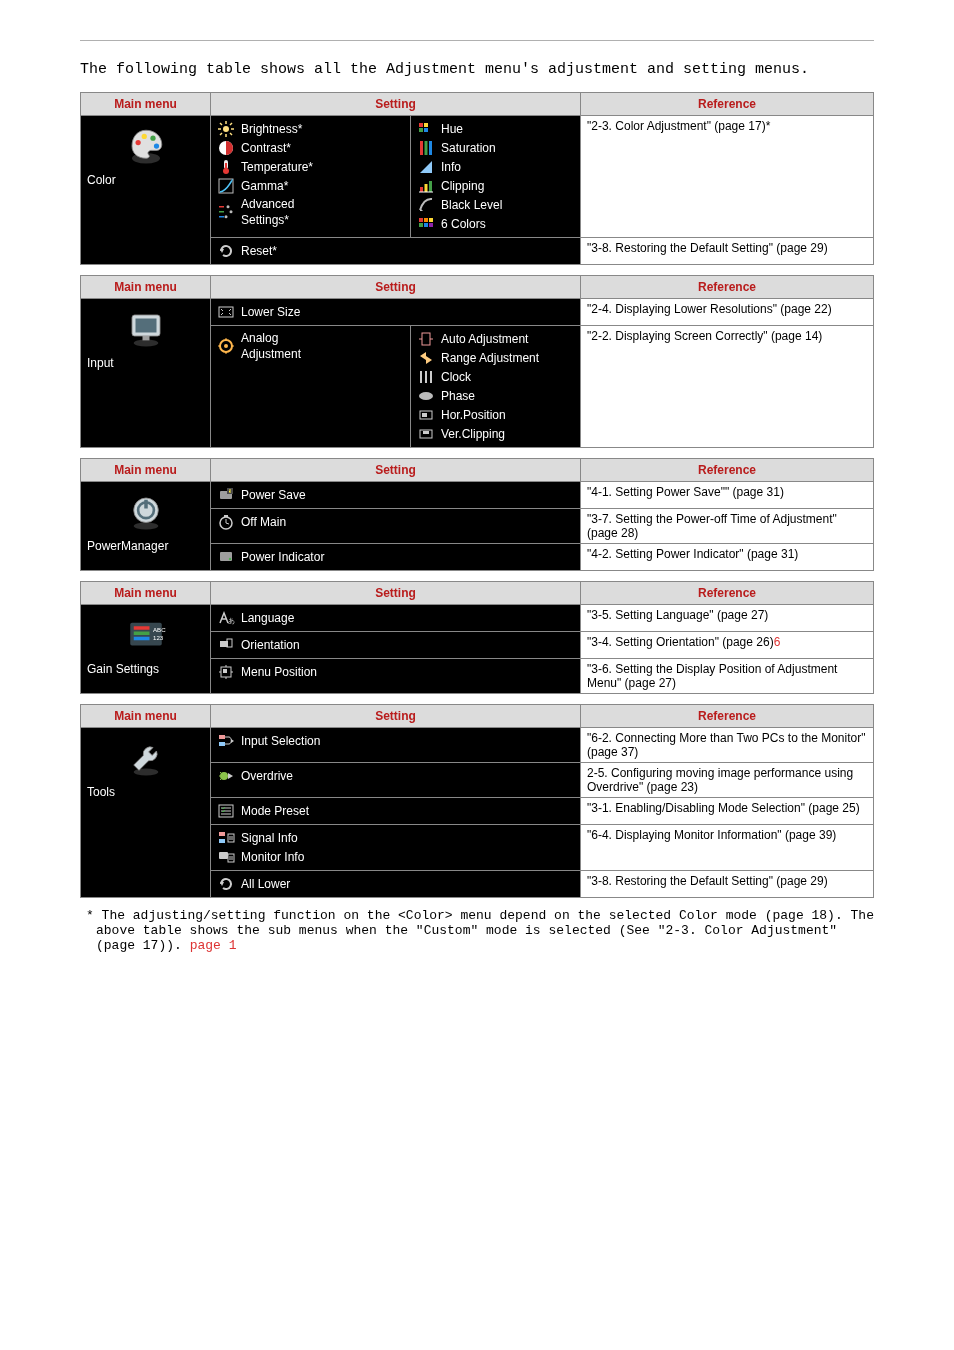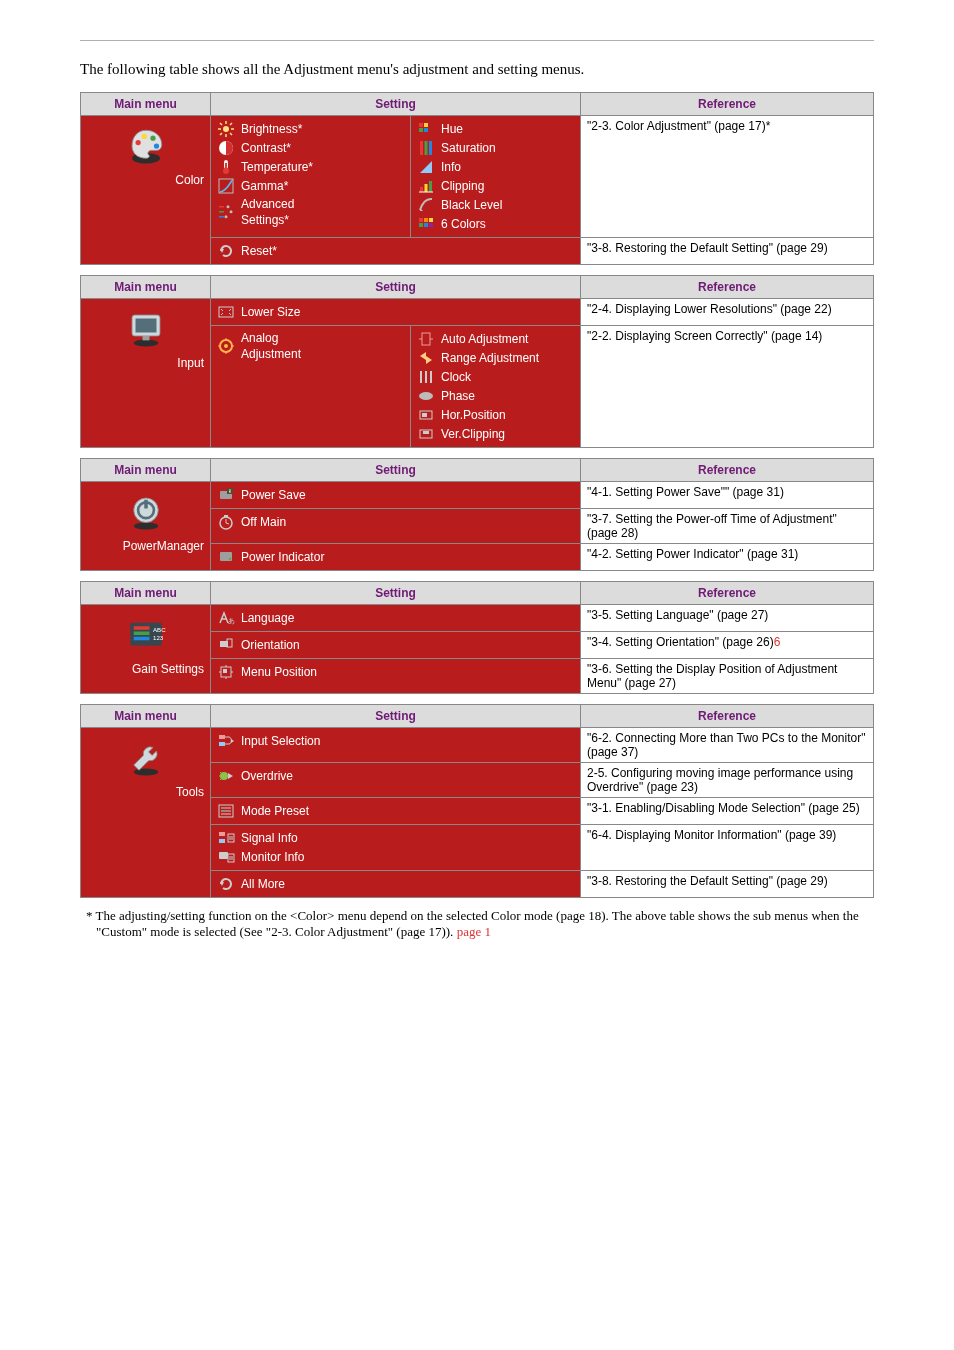--- a/index.html
+++ b/index.html
@@ -1,27 +1,27 @@
 <!DOCTYPE html>
 <html><head>
 <meta charset="utf-8">
 <style>
 body{margin:0;background:#fff;font-family:Arial,Helvetica,sans-serif;font-size:12px;color:#000;display:flex;justify-content:center}
 .page{width:954px;padding:40px 80px;box-sizing:border-box}
 hr.top{border:none;border-top:1px solid #b0b0b0;margin:0 0 20px}
-.intro{font-family:Liberation Serif, serif;font-size:15px;margin:18px 0 14px}
+.intro{font-family:Liberation Mono, monospace;font-size:15px;margin:18px 0 14px}
 table.main{border-collapse:collapse;width:100%;border:1px solid #888;margin-bottom:10px;table-layout:fixed}
-table.main th{background:#dcdcdc;color:#701a75;font-weight:bold;padding:4px 6px;border:1px solid #888;text-align:center;vertical-align:middle}
-table.main td{background:#b91c1c;color:#fff;padding:3px 6px;border:1px solid #888;vertical-align:top;font-size:12px}
+table.main th{background:#dcdcdc;color:#b91c1c;font-weight:bold;padding:4px 6px;border:1px solid #888;text-align:center;vertical-align:middle}
+table.main td{background:#000000;color:#fff;padding:3px 6px;border:1px solid #888;vertical-align:top;font-size:12px}
 table.main td.ref{background:#fff;color:#000}
-.catcell{text-align:right}
+.catcell{text-align:left}
 .iconwrap{display:flex;align-items:center;gap:6px;margin:1px 0;line-height:16px}
 .iconwrap svg,.iconwrap .uicon{width:18px;height:18px;flex:0 0 18px}
 .iclr{color:#fff}
-.footnote{font-family:Liberation Serif, serif;font-size:13px;margin:6px 0 0;padding-left:16px;text-indent:-10px}
+.footnote{font-family:Liberation Mono, monospace;font-size:13px;margin:6px 0 0;padding-left:16px;text-indent:-10px}
 a.link{color:#d33;text-decoration:none}
 .caticon{width:42px;height:42px;display:block;margin:6px auto}
 col.c1{width:130px}col.c2{width:200px}col.c3{width:170px}col.c4{width:auto}
 col.c1b{width:130px}col.c2b{width:370px}col.c4b{width:auto}
 </style>
 </head>
 <body>
 <div class="page">
 
 <hr class="top">
@@ -480,21 +480,21 @@
 </td>
 <td class="ref">"6-4. Displaying Monitor Information" (page 39)</td>
         </tr>
 <tr>
           <td>
             <div class="iconwrap">
               <svg viewBox="0 0 18 18">
                 <path d="M4 9a5 5 0 1 1 2 4" fill="none" stroke="#ccc" stroke-width="2"></path>
                 <polygon points="3,7 7,7 5,11" fill="#ccc"></polygon>
               </svg>
-              <span>All More</span>
+              <span>All Lower</span>
             </div>
           </td>
 <td class="ref">"3-8. Restoring the Default Setting" (page 29)</td>
         </tr>
 </tbody>
     </table>
 
 <p class="footnote"><span>* The adjusting/setting function on the &lt;Color&gt; menu depend on the selected Color mode (page 18). The above table shows the sub menus when the "Custom" mode is selected (See "2-3. Color Adjustment" (page 17)).</span> <a class="link">page 1</a></p>
 
 </div>

